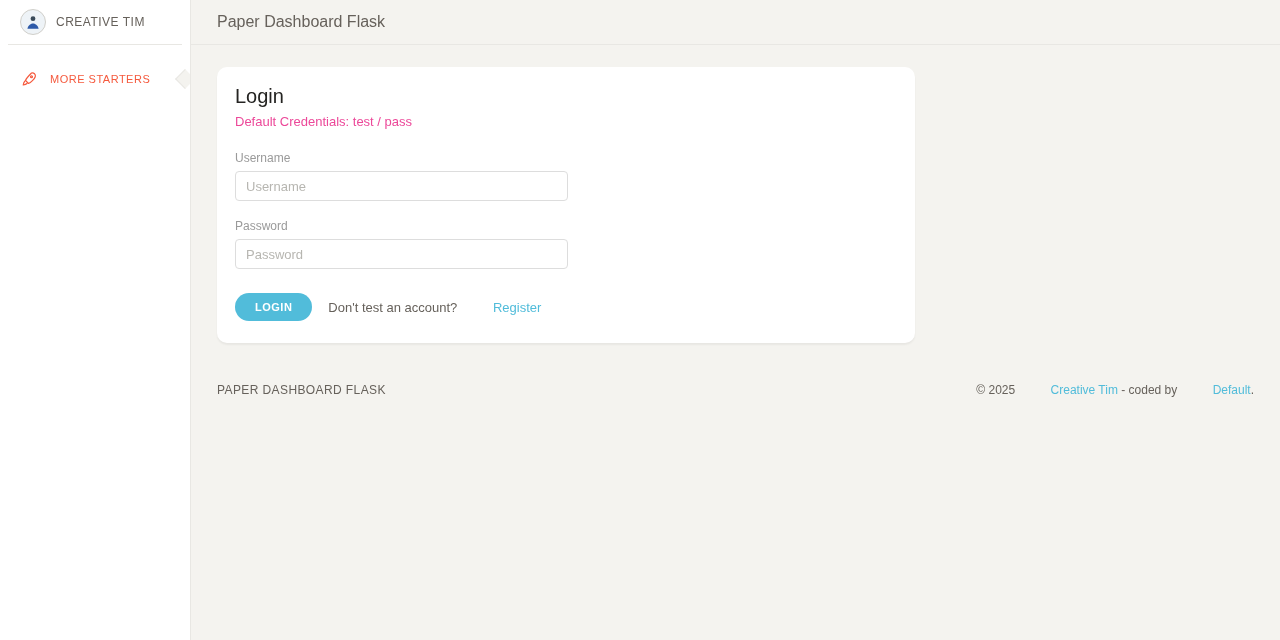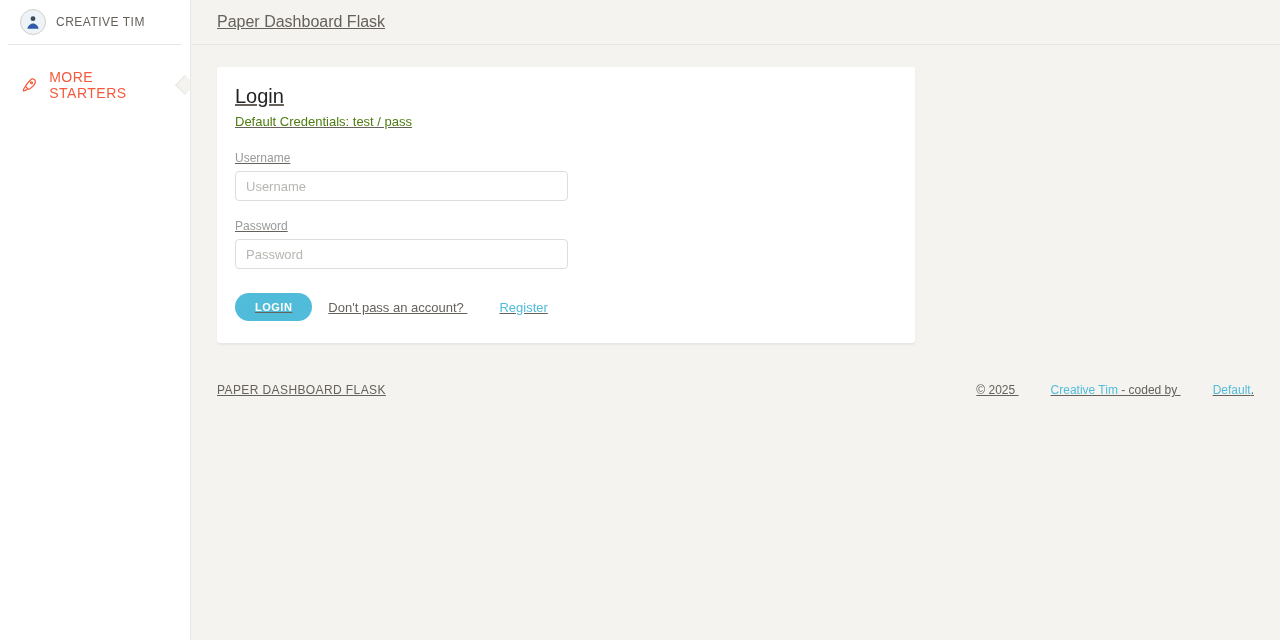--- a/index.html
+++ b/index.html
@@ -47,21 +47,21 @@
     color: #66615b;
     text-transform: uppercase;
     white-space: nowrap;
   }
   .sidebar-nav { padding: 16px 6px; }
   .nav-item {
     display: flex;
     align-items: center;
     padding: 8px 14px;
     color: #f5593d;
-    font-size: 14px;
+    font-size: 11px;
     letter-spacing: 0.5px;
     cursor: pointer;
     position: relative;
   }
   .nav-item .nav-icon {
     width: 20px; height: 20px;
     margin-right: 10px;
     display: flex; align-items: center; justify-content: center;
   }
   .nav-item .nav-label {
@@ -79,21 +79,20 @@
   }
 
   
   .main {
     position: absolute;
     left: 190px; top: 0; right: 0; bottom: 0;
     background: #f4f3ef;
     border-left: 1px solid #e8e7e3;
     display: flex;
     flex-direction: column;
-    text-decoration: underline;
   }
   .topbar {
     height: 45px;
     padding: 0 26px;
     display: flex;
     align-items: center;
     border-bottom: 1px solid #e8e7e3;
     background: #f4f3ef;
   }
   .topbar-title {
@@ -102,34 +101,34 @@
     font-weight: 400;
   }
 
   .content {
     padding: 22px 26px 0 26px;
     flex: 0 0 auto;
   }
 
   .card {
     background: #ffffff;
-    border-radius: 3px;
+    border-radius: 10px;
     box-shadow: 0 2px 2px rgba(0,0,0,0.05);
     width: 698px;
     padding: 18px 18px 22px 18px;
   }
   .card-title {
     font-size: 20px;
     color: #252422;
     font-weight: 400;
     margin-bottom: 6px;
   }
   .card-sub {
     font-size: 13px;
-    color: #4d7c0f;
+    color: #ec4899;
     margin-bottom: 22px;
   }
   .form-group { margin-bottom: 18px; }
   .form-label {
     display: block;
     font-size: 12px;
     color: #9a9a9a;
     margin-bottom: 6px;
   }
   .form-input {
@@ -236,21 +235,21 @@
       </div>
 
       <div class="form-group">
         <label class="form-label">Password</label>
         <input class="form-input" type="password" placeholder="Password" style="">
       </div>
 
       <div class="form-actions">
         <button class="btn-login">Login</button>
         <span class="actions-text">
-          <span>Don't pass an account? </span><a class="link">Register</a>
+          <span>Don't test an account? </span><a class="link">Register</a>
         </span>
       </div>
     </div>
   </div>
 
   <div class="footer">
     <div class="footer-left">Paper Dashboard Flask</div>
     <div class="footer-right">
       <span>© 2025 </span><a class="link">Creative Tim</a><span> - coded by </span><a class="link">Default</a><span>.</span>
     </div>

